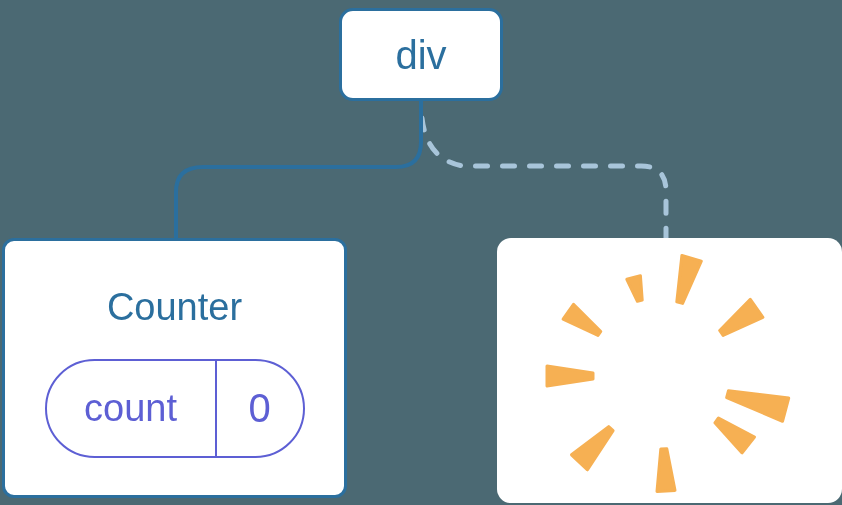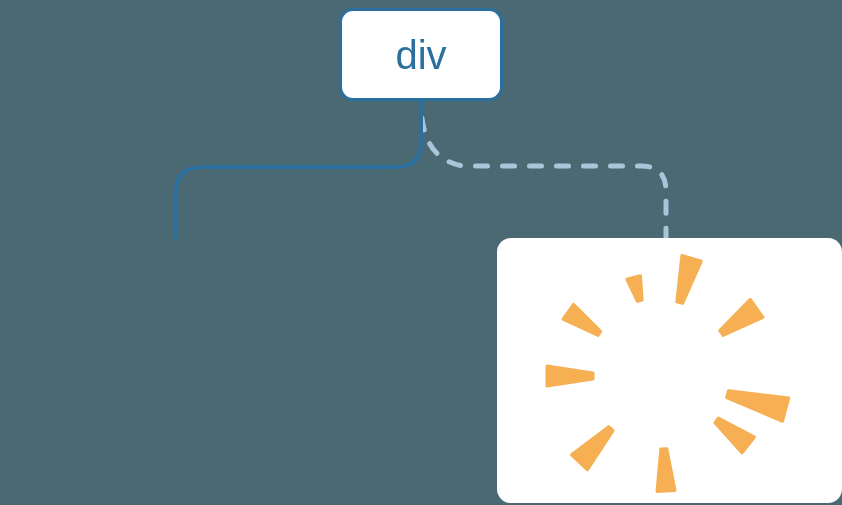--- a/index.html
+++ b/index.html
@@ -107,20 +107,27 @@
 
   <svg class="connectors" viewBox="0 0 842 505" aria-hidden="true">
     <path class="dashed-link" d="M 422 118 Q 427 160 463 166 L 641 166 Q 666 166 666 191 L 666 238"></path>
     <path class="solid-link" d="M 421 101 L 421 142 Q 421 167 396 167 L 203 167 Q 176 167 176 192 L 176 239"></path>
   </svg>
 
   <div class="node root-node">
     <span class="root-label">div</span>
   </div>
 
+  <div class="node counter-node">
+    <div class="counter-title">Counter</div>
+    <div class="pill">
+      <span class="pill-key">count</span>
+      <span class="pill-value">0</span>
+    </div>
+  </div>
 
   <div class="node removed-node">
     <svg class="poof" viewBox="0 0 280 280" aria-hidden="true">
       <polygon points="122.2,64.0 117.4,65.3 106.8,43.3 120.4,39.7"></polygon>
       <polygon points="162.6,67.4 156.8,65.8 161.9,19.5 181.3,25.1"></polygon>
       <polygon points="203.1,99.5 199.7,94.5 230.3,63.3 242.9,81.3"></polygon>
       <polygon points="206.7,161.5 208.5,154.7 268.7,162.1 262.5,185.3"></polygon>
       <polygon points="194.9,186.8 198.5,182.0 234.5,201.1 222.1,216.9"></polygon>
       <polygon points="140.8,213.1 146.8,212.7 155.0,254.4 137.0,255.4"></polygon>
       <polygon points="88.7,190.6 93.1,194.6 67.5,233.8 51.5,218.8"></polygon>

